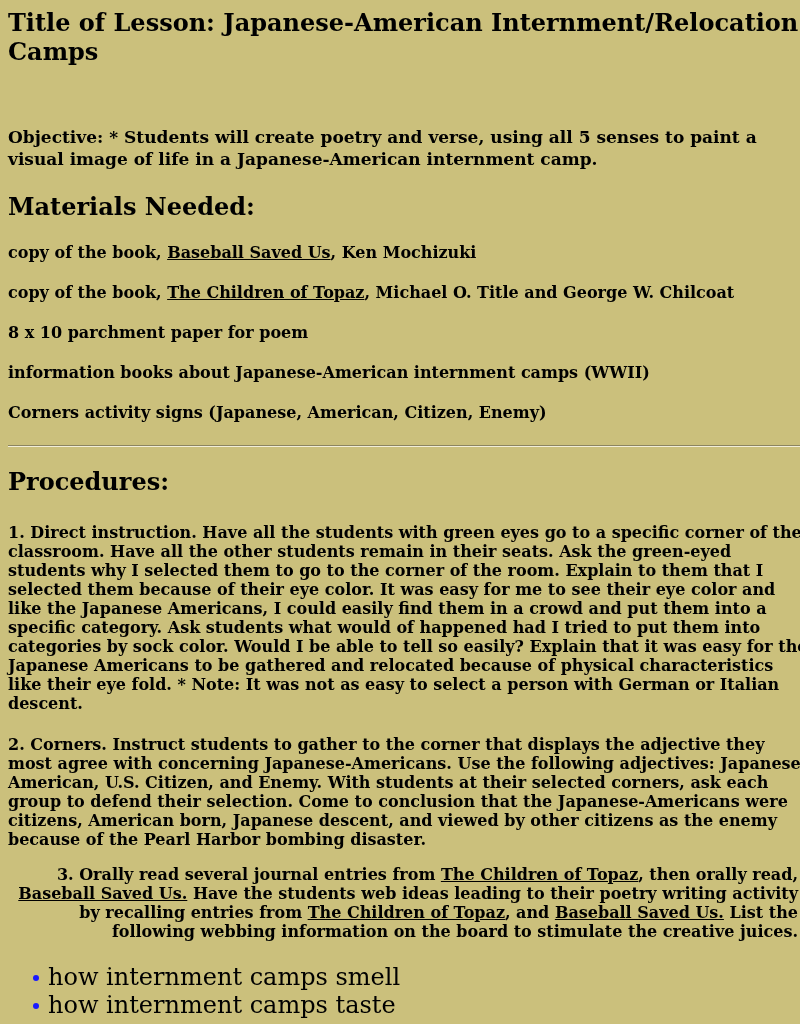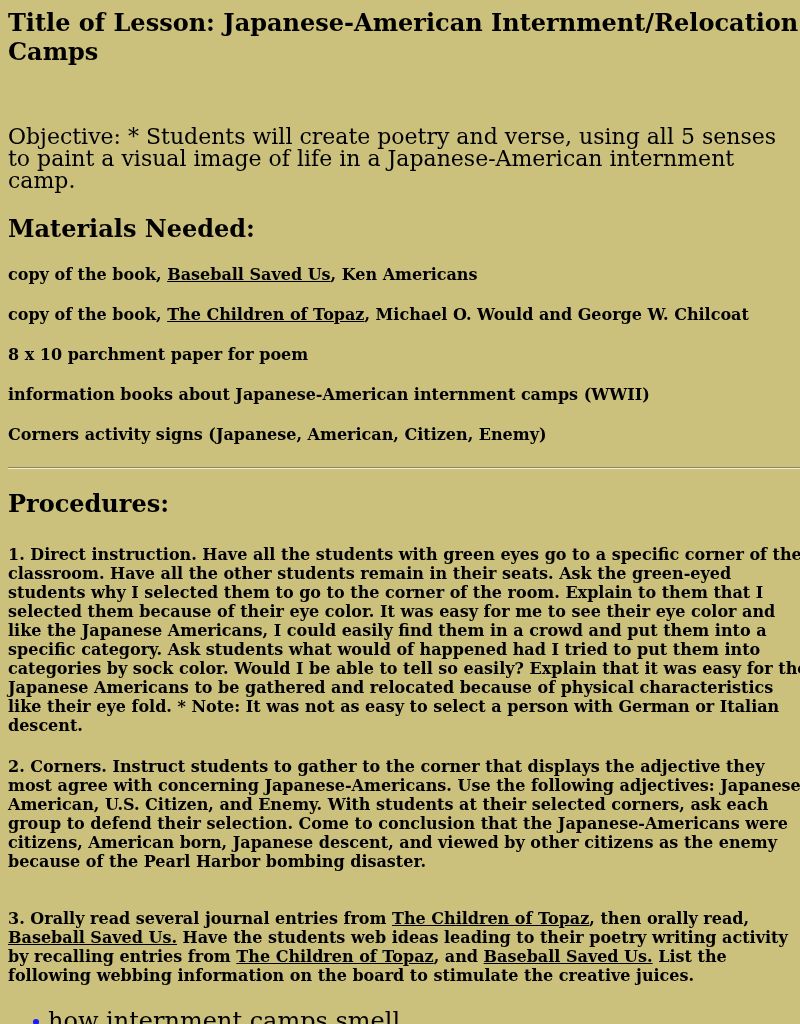--- a/index.html
+++ b/index.html
@@ -19,22 +19,22 @@
     width: 820px;
   }
   h1.title {
     font-size: 24px;
     font-weight: bold;
     line-height: 29px;
     margin: 8px 0 0 0;
     width: 800px;
   }
   .objective {
-    font-size: 22px;
-    font-weight: normal;
+    font-size: 17px;
+    font-weight: bold;
     line-height: 22px;
     margin: 60px 0 0 0;
     width: 780px;
   }
   h2 {
     font-size: 24px;
     font-weight: bold;
     margin: 0;
     line-height: 28px;
   }
@@ -60,21 +60,21 @@
   h2.procedures { margin-top: 21px; }
   p.proc {
     font-size: 16px;
     font-weight: bold;
     line-height: 19px;
     margin: 0;
     width: 800px;
   }
   p.proc1 { margin-top: 27px; }
   p.proc2 { margin-top: 22px; }
-  p.proc3 { margin-top: 38px; width: 790px; }
+  p.proc3 { margin-top: 16px; width: 790px; text-align: right; }
   ul.senses {
     margin: 22px 0 0 0;
     padding-left: 40px;
     list-style: none;
   }
   ul.senses li {
     font-size: 24px;
     line-height: 28px;
     position: relative;
   }
@@ -92,22 +92,22 @@
 </head>
 <body>
 
 <div class="page">
   <h1 class="title">Title of Lesson: Japanese-American Internment/Relocation Camps</h1>
 
   <p class="objective">Objective: * Students will create poetry and verse, using all 5 senses to paint a visual image of life in a Japanese-American internment camp.</p>
 
   <h2 class="materials">Materials Needed:</h2>
 
-  <p class="mat mat-first"><span>copy of the book, </span><u>Baseball Saved Us</u><span>, Ken Americans</span></p>
-  <p class="mat"><span>copy of the book, </span><u>The Children of Topaz</u><span>, Michael O. Would and George W. Chilcoat</span></p>
+  <p class="mat mat-first"><span>copy of the book, </span><u>Baseball Saved Us</u><span>, Ken Mochizuki</span></p>
+  <p class="mat"><span>copy of the book, </span><u>The Children of Topaz</u><span>, Michael O. Title and George W. Chilcoat</span></p>
   <p class="mat">8 x 10 parchment paper for poem</p>
   <p class="mat">information books about Japanese-American internment camps (WWII)</p>
   <p class="mat">Corners activity signs (Japanese, American, Citizen, Enemy)</p>
 
   <div class="hr-wrap">
       <hr>
     </div>
 
   <h2 class="procedures">Procedures:</h2>
 

